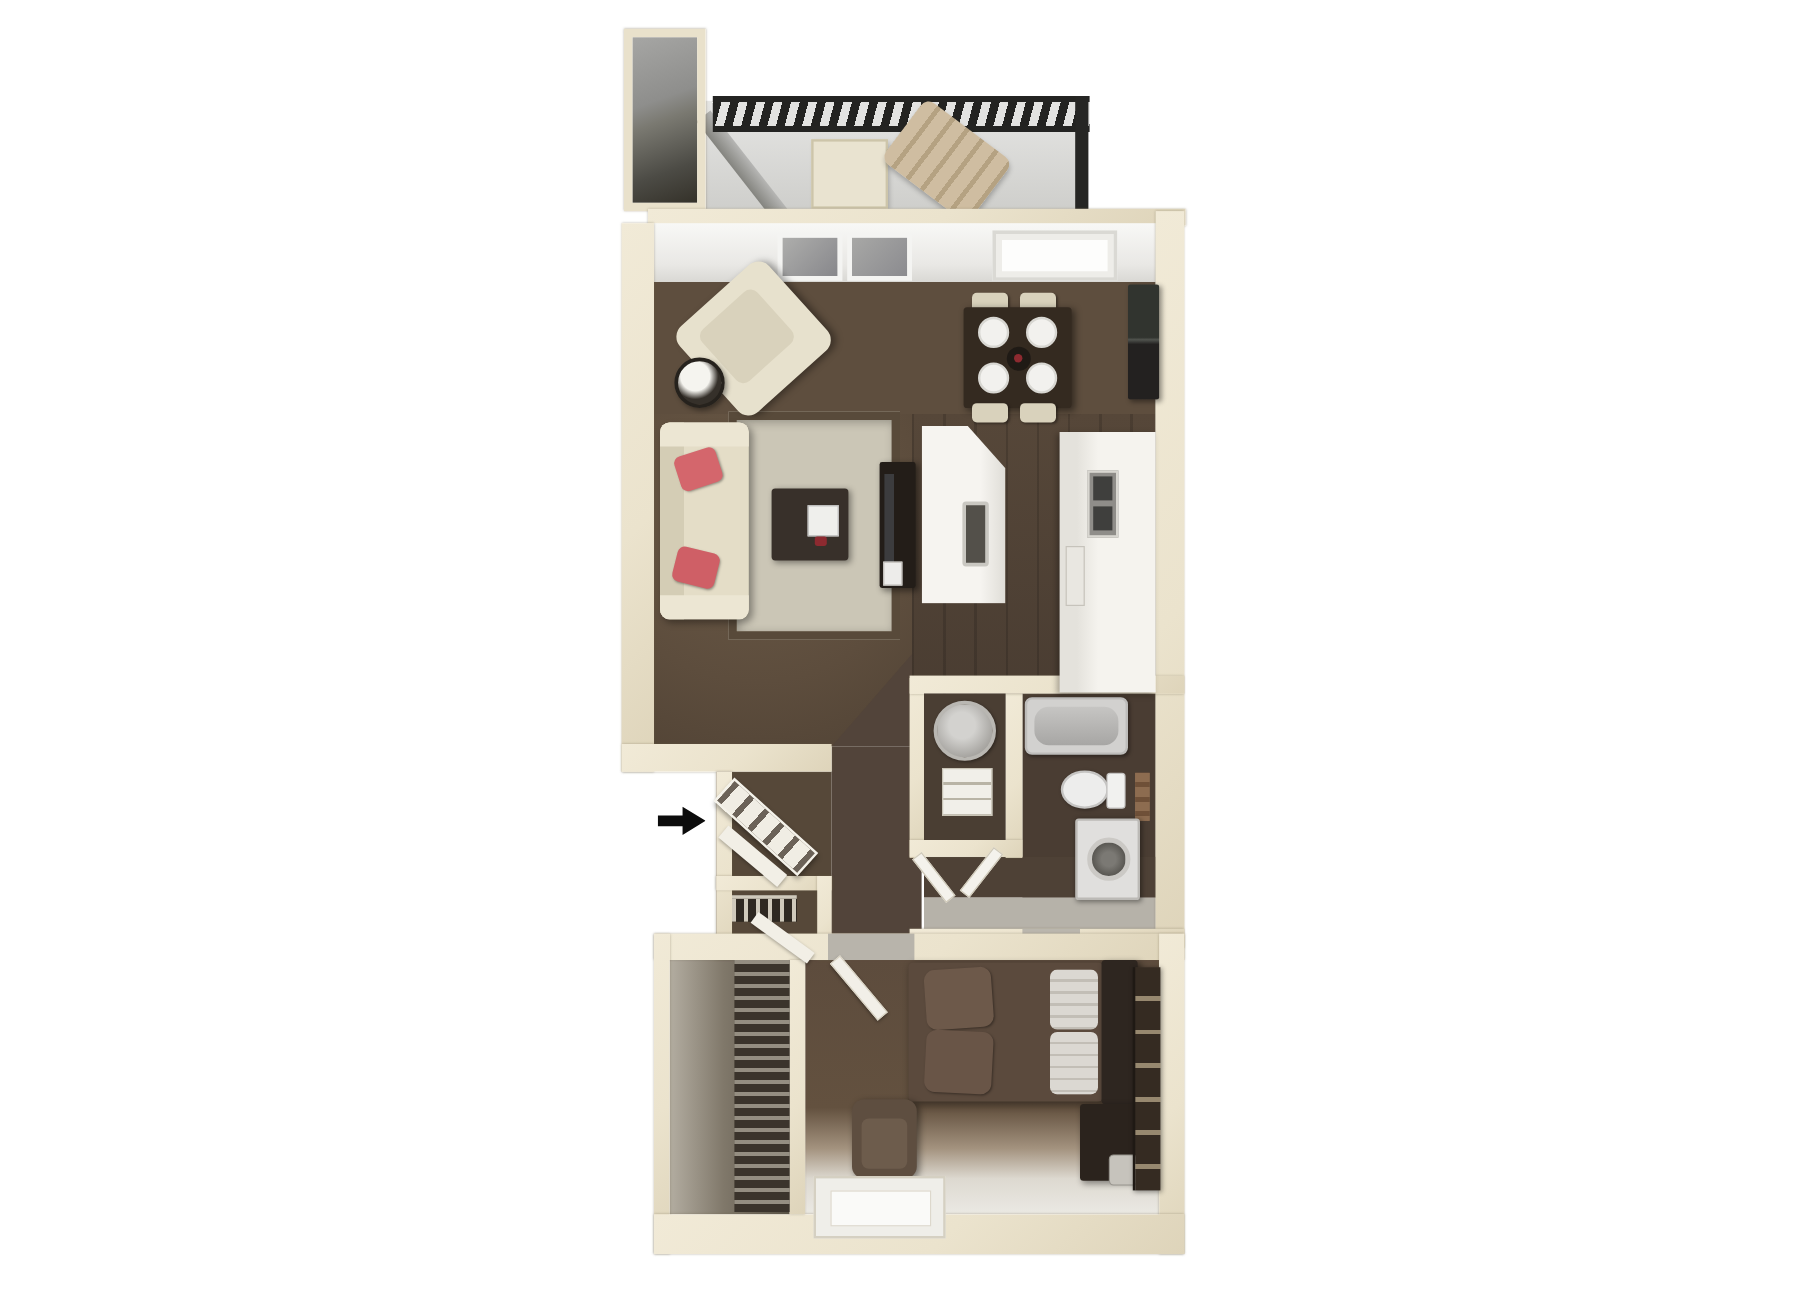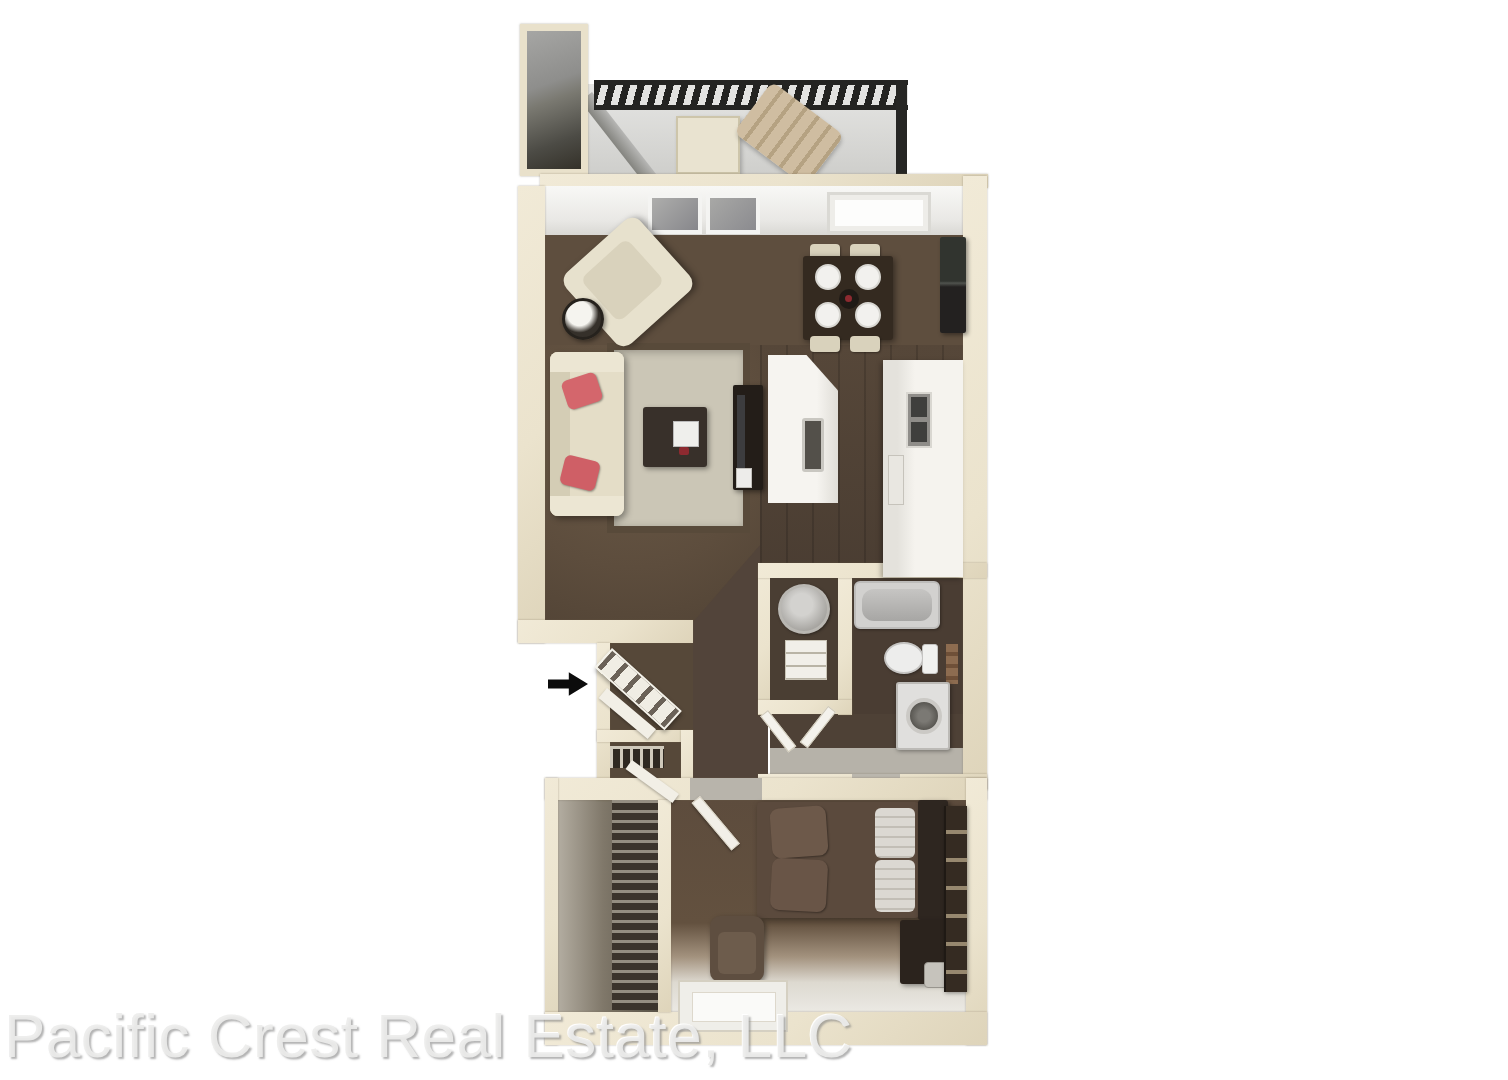--- a/index.html
+++ b/index.html
@@ -325,15 +325,14 @@
   <div class="el nightstand"></div>
   <div class="el lamp"></div>
   <div class="el dresser"></div>
   <div class="el bd-chair">
     <div class="el bd-chair-seat"></div>
   </div>
   <div class="el bd-window">
     <div class="el bd-window-pane"></div>
   </div>
 
-  <div class="el watermark">Pacific Crest Real Estate, LLC</div>
 
 </div>
 
 </body></html>

